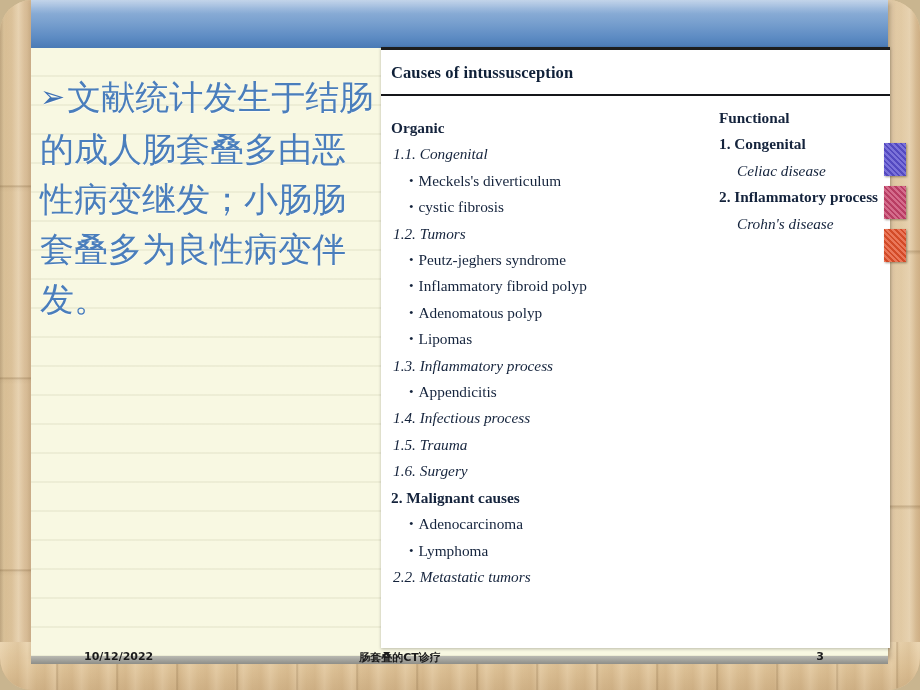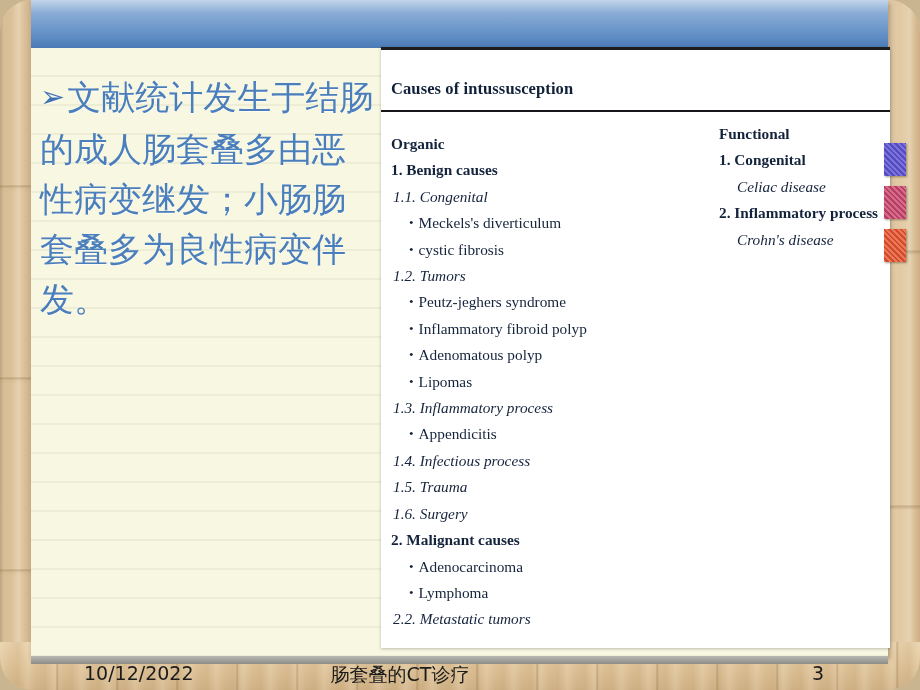--- a/index.html
+++ b/index.html
@@ -111,21 +111,21 @@
   .table-card{
     position:absolute;left:381px;top:47px;width:509px;height:598px;
     background:#ffffff;overflow:hidden;
     border-top:3px solid #1d1d1d;
     box-shadow:0 1px 3px rgba(0,0,0,.25);
     font-family:"Liberation Serif","DejaVu Serif",serif;
     color:#14233c;
   }
   .tbl-title{
     font-weight:bold;font-size:16.5px;color:#0f2038;
-    padding:13px 0 0 10px;letter-spacing:.1px;margin-top:16px;
+    padding:13px 0 0 10px;letter-spacing:.1px;
   }
   .tbl-rule{
     margin-top:11px;border-top:2.5px solid #15161a;
   }
   .tbl-cols{position:relative;height:520px;}
   .col{position:absolute;top:9px;}
   .col-left{left:10px;width:320px;margin-top:10px;}
   .col-right{left:338px;width:178px;}
   .row{font-size:15.3px;line-height:26.4px;white-space:nowrap;}
   .r-head{font-weight:bold;}
@@ -151,21 +151,21 @@
   .chip-orange{left:884px;top:229px;
     background:
       repeating-linear-gradient(45deg,
         rgba(255,255,255,.22) 0px, rgba(255,255,255,.22) 2px,
         rgba(0,0,0,.08) 2px, rgba(0,0,0,.08) 4px),
       #e4512b;}
   
   .footer{
     position:absolute;left:0;top:648px;width:920px;height:24px;
     font-family:"DejaVu Sans","Liberation Sans",sans-serif;
-    font-size:19px;font-weight:normal;color:#1b1b1b;margin-top:12px;
+    font-size:11px;font-weight:bold;color:#1b1b1b;
   }
   .f-date{position:absolute;left:84px;top:2px;}
   .f-center{position:absolute;left:0;top:2px;width:800px;text-align:center;}
   .f-page{position:absolute;right:96px;top:2px;}
 </style>
 </head>
 <body>
 
 <div id="slide">
 
@@ -186,21 +186,20 @@
   </div>
 
   <div class="table-card">
     <div class="tbl-title">Causes of intussusception</div>
     <div class="tbl-rule"></div>
 
     <div class="tbl-cols">
       <div class="col col-left">
         <div class="row r-head">Organic</div>
         <div>
-            <div class="row r-head">1. Benign causes</div>
             <div class="row r-sub">1.1. Congenital</div>
             <div class="row r-item"><span class="dot">•</span>Meckels's diverticulum</div>
             <div class="row r-item"><span class="dot">•</span>cystic fibrosis</div>
             <div class="row r-sub">1.2. Tumors</div>
             <div class="row r-item"><span class="dot">•</span>Peutz-jeghers syndrome</div>
             <div class="row r-item"><span class="dot">•</span>Inflammatory fibroid polyp</div>
             <div class="row r-item"><span class="dot">•</span>Adenomatous polyp</div>
             <div class="row r-item"><span class="dot">•</span>Lipomas</div>
             <div class="row r-sub">1.3. Inflammatory process</div>
             <div class="row r-item"><span class="dot">•</span>Appendicitis</div>

